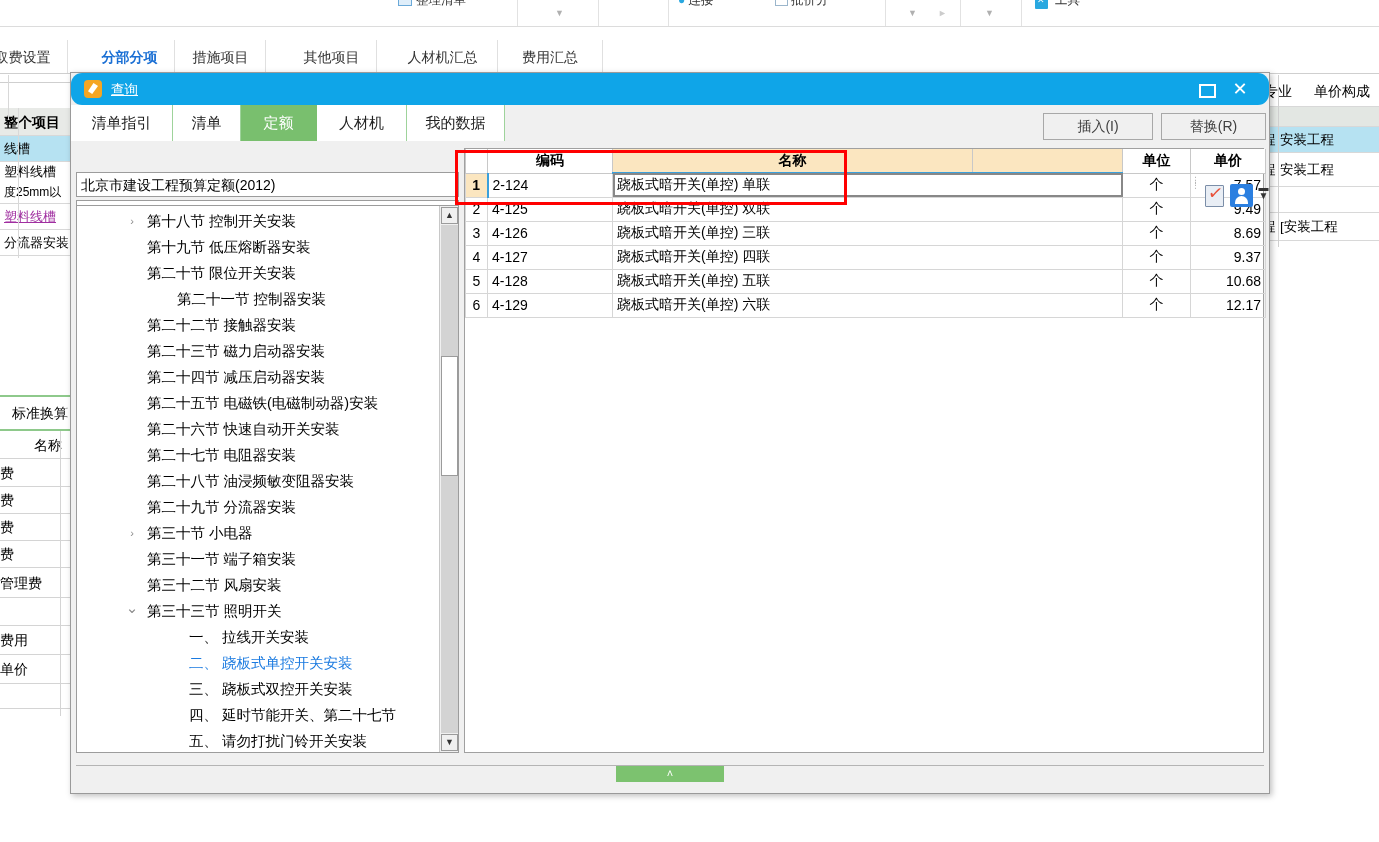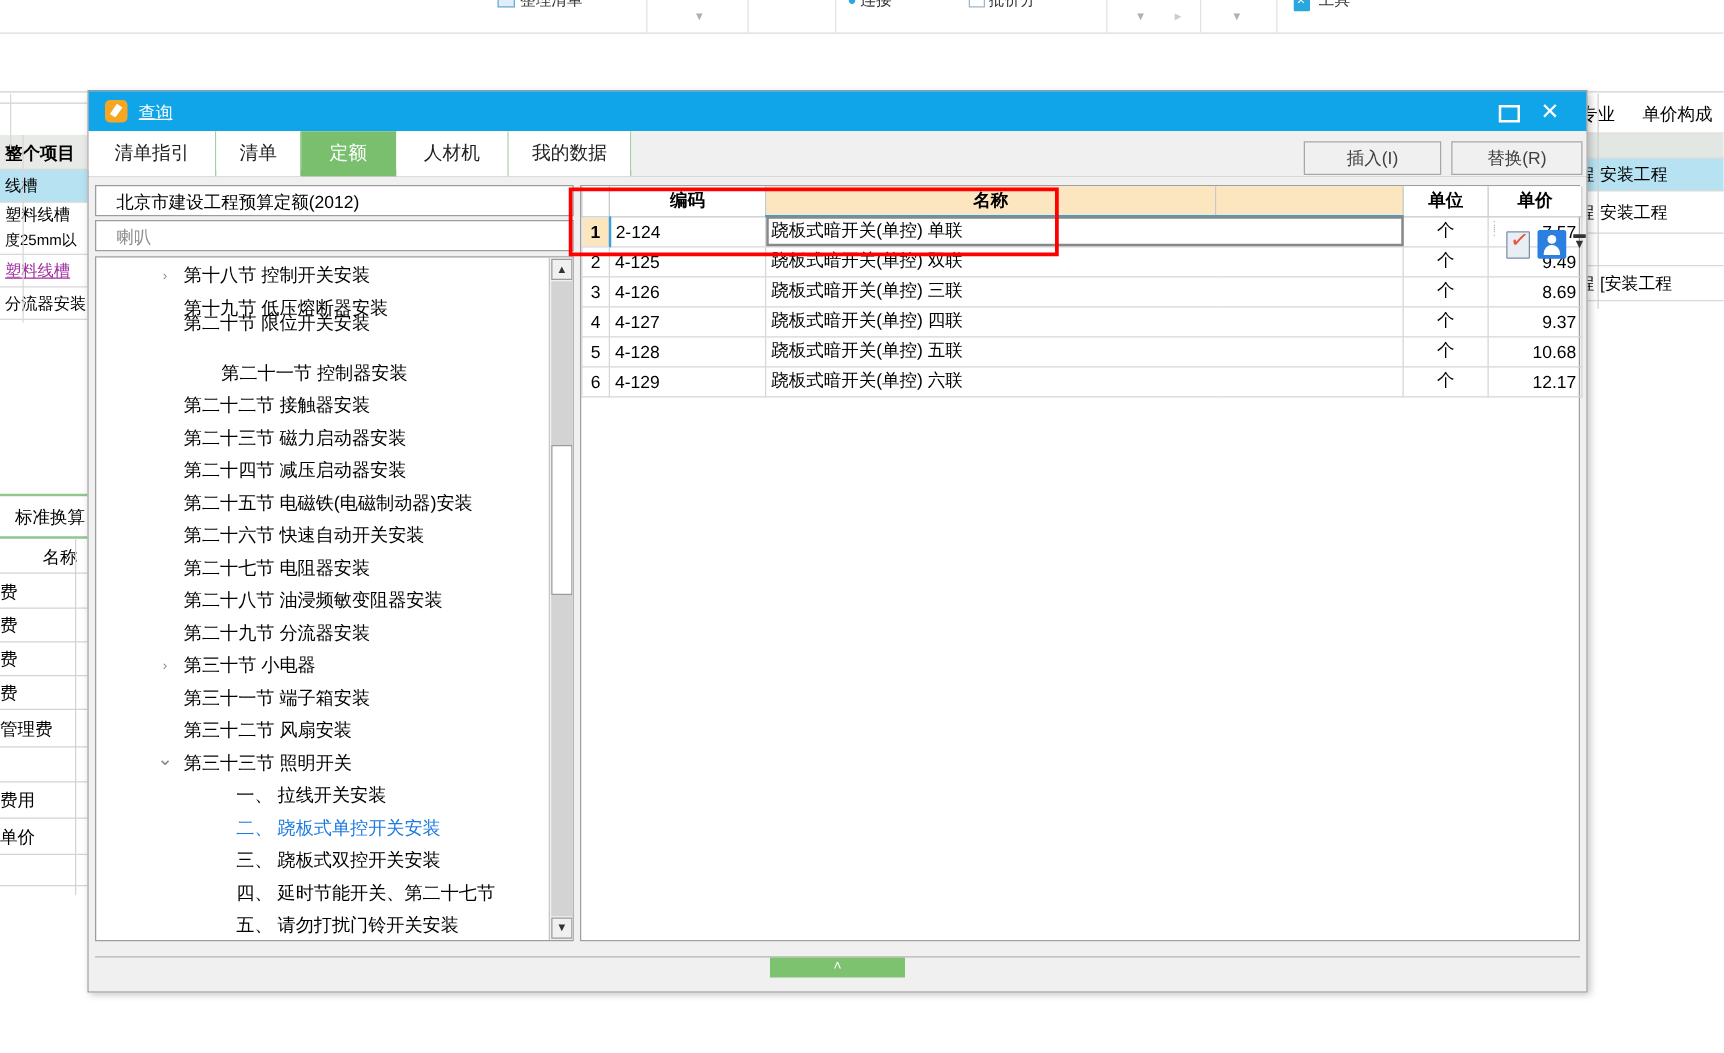--- a/index.html
+++ b/index.html
@@ -98,20 +98,21 @@
     position: absolute; left: 70px; top: 72px;
     width: 1200px; height: 722px;
     background: #f0f0f0;
     border: 1px solid #9a9a9a;
     box-shadow: 2px 2px 6px rgba(0,0,0,0.25);
   }
   .dlg-title {
     position: absolute; left: 0; top: 0; width: 100%; height: 32px;
     background: #0fa5e8;
     color: #fff;
+    border-radius: 11px;
   }
   .dlg-appicon {
     position: absolute; left: 13px; top: 7px; width: 18px; height: 18px;
     background: #f5a623; border-radius: 4px;
   }
   .dlg-appicon::after {
     content: ""; position: absolute; left: 4px; top: 3px;
     width: 10px; height: 11px; background: #fff;
     clip-path: polygon(0% 75%, 55% 0%, 100% 28%, 42% 100%);
   }
@@ -158,22 +159,22 @@
   .dbody {
     position: absolute; left: 0; top: 69px; width: 100%; bottom: 0;
     background: #f0f0f0;
   }
 
   
   .tpane { position: absolute; left: 5px; top: 6px; width: 383px; bottom: 40px; }
   .tfield {
     position: absolute; left: 0; width: 383px; height: 25px;
     background: #fff; border: 1px solid #9c9c9c;
-    font-size: 14px; padding: 2px 16px; line-height: 20px;
-    white-space: nowrap; overflow: hidden;
+    font-size: 14px; padding: 2px 4px; line-height: 20px;
+    white-space: nowrap; overflow: hidden; margin-top: 24px;
   }
   .tfield.ph { color: #8d8d8d; }
   .ttree {
     position: absolute; left: 0; top: 57px; width: 383px; bottom: 0;
     background: #fff; border: 1px solid #9c9c9c; overflow: hidden;
   }
   .tnode {
     position: absolute; left: 0; width: 360px; height: 26px;
     line-height: 26px; font-size: 14.5px; white-space: nowrap;
     cursor: pointer;
@@ -307,20 +308,28 @@
       <div class="tb-sep" style="left:960px;"></div>
       <div class="tb-caret" style="left:985px;">▼</div>
       <div class="tb-sep" style="left:1021px;"></div>
       <div class="tb-icon-blue" style="left:1035px;"></div>
       <div class="tb-item" style="left:1055px;">
         <span>工具</span>
       </div>
     </div>
     <div class="toolbar-bottom-line"></div>
 
+    <div class="maintabs">
+      <div class="mtab" style="left:-22px;width:90px;"><span>取费设置</span></div>
+      <div class="mtab active" style="left:85px;width:90px;"><span>分部分项</span></div>
+      <div class="mtab" style="left:176px;width:90px;"><span>措施项目</span></div>
+      <div class="mtab" style="left:287px;width:90px;"><span>其他项目</span></div>
+      <div class="mtab" style="left:388px;width:110px;"><span>人材机汇总</span></div>
+      <div class="mtab" style="left:498px;width:105px;"><span>费用汇总</span></div>
+    </div>
     <div class="maintabs-line"></div>
 
     <div class="lgrid">
       <div class="lg-row" style="top:0px;height:8px;border-bottom:1px solid #cfcfcf;"></div>
       <div class="lg-row lg-hdr" style="top:33px;height:28px;line-height:28px;"><span>整个项目</span></div>
       <div class="lg-row lg-sel" style="top:61px;height:26px;line-height:26px;"><span>线槽</span></div>
       <div class="lg-row" style="top:87px;height:42px;line-height:20px;white-space:normal;">
         <span>塑料线槽</span><br>
         <span style="font-size:12px;">度25mm以</span>
       </div>
@@ -405,21 +414,21 @@
         <div class="ttree">
 
           <div id="tree-nodes">
               <div class="tnode" style="top: 2px;">
                 <span class="tchev" style="left: 48px;">›</span>
                 <span class="lbl" style="left: 70px;">第十八节 控制开关安装</span>
               </div>
               <div class="tnode" style="top: 28px;">
                 <span class="lbl" style="left: 70px;">第十九节 低压熔断器安装</span>
               </div>
-              <div class="tnode" style="top: 40px;">
+              <div class="tnode" style="top: 54px;">
                 <span class="lbl" style="left: 70px;">第二十节 限位开关安装</span>
               </div>
               <div class="tnode" style="top: 80px;">
                 <span class="lbl" style="left: 70px; margin-left: 30px;">第二十一节 控制器安装</span>
               </div>
               <div class="tnode" style="top: 106px;">
                 <span class="lbl" style="left: 70px;">第二十二节 接触器安装</span>
               </div>
               <div class="tnode" style="top: 132px;">
                 <span class="lbl" style="left: 70px;">第二十三节 磁力启动器安装</span>

